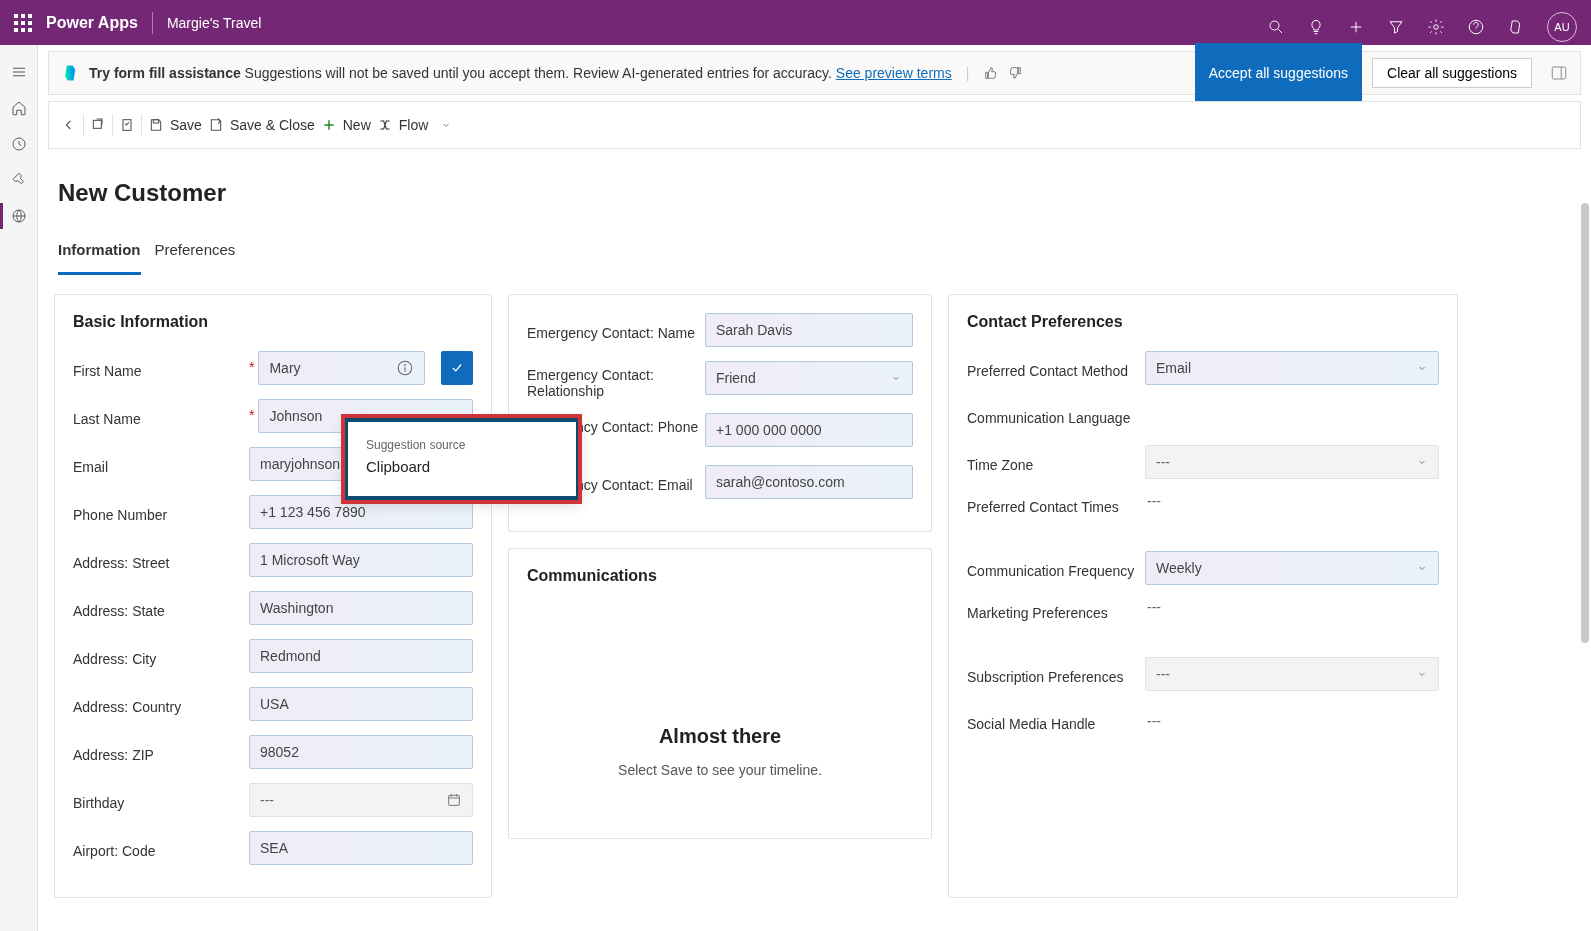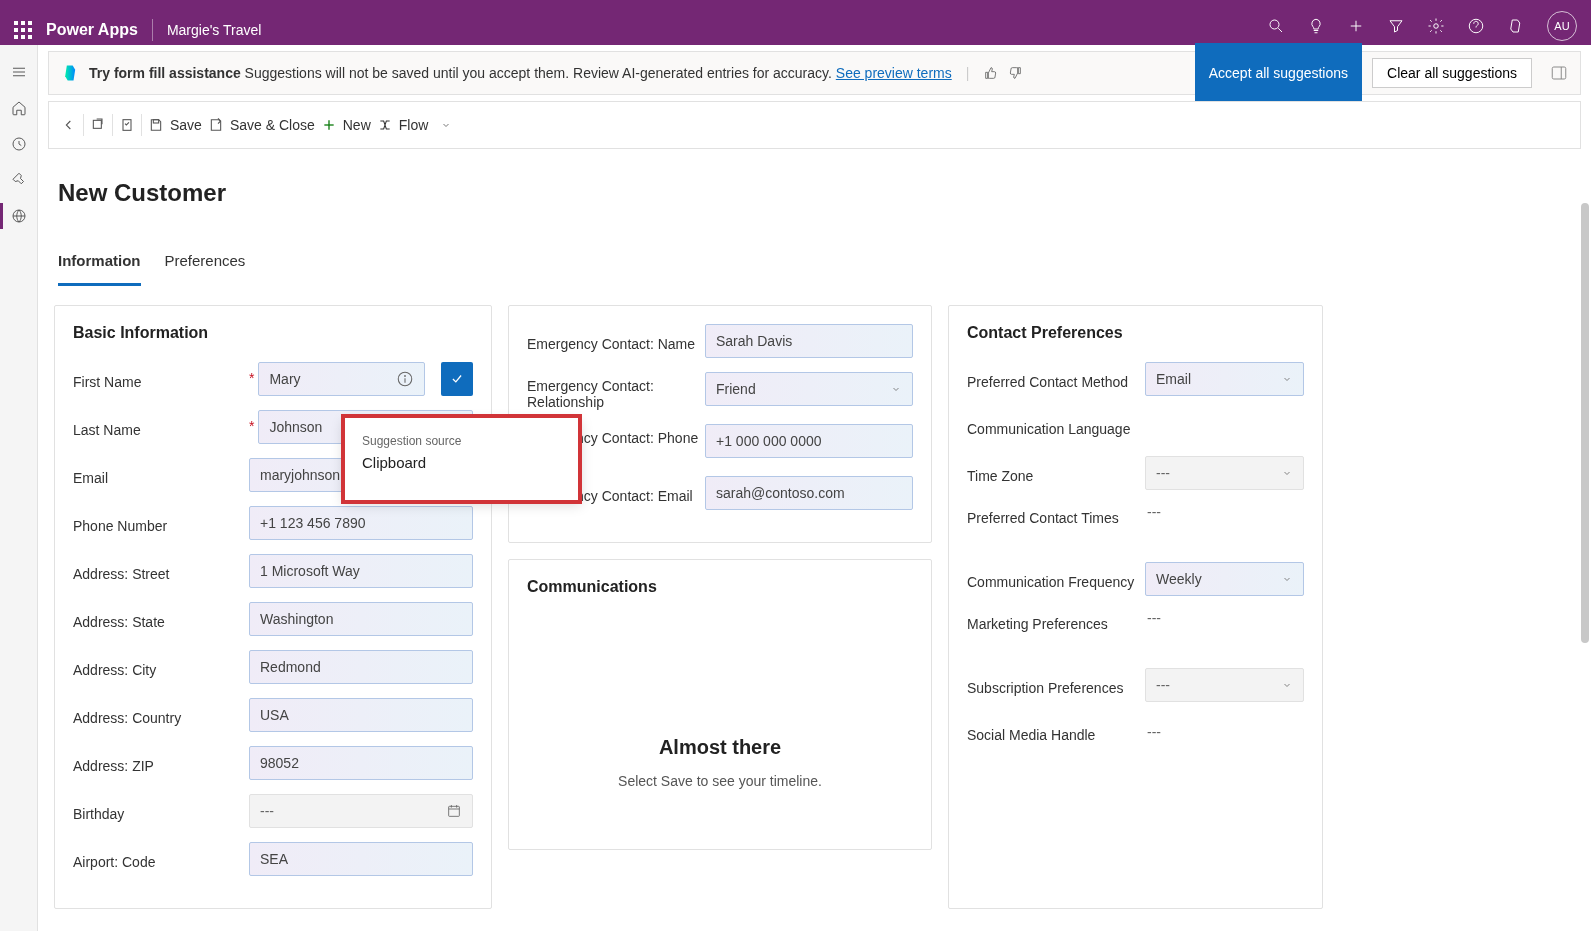--- a/index.html
+++ b/index.html
@@ -1,19 +1,19 @@
 <!DOCTYPE html>
 <html><head>
 <meta charset="utf-8">
 <style>
 * { box-sizing: border-box; margin: 0; padding: 0; font-family: "Segoe UI", -apple-system, sans-serif; }
 body { background: #f5f5f5; overflow: hidden; width: 1591px; height: 931px; position: relative; }
 
 
-.topbar { background: #742774; height: 45px; display: flex; align-items: flex-end; color: #fff; padding: 4px 14px; justify-content: space-between; gap: 37px; }
+.topbar { background: #742774; height: 45px; display: flex; align-items: flex-start; color: #fff; padding: 12px 14px; justify-content: space-between; gap: 37px; }
 .topbar-left { display: flex; align-items: center; gap: 14px; }
 .waffle { width: 18px; height: 18px; display: grid; grid-template-columns: repeat(3,4px); grid-template-rows: repeat(3,4px); gap: 3px; }
 .waffle span { background: #fff; width: 4px; height: 4px; }
 .app-title { font-size: 16px; font-weight: 600; }
 .divider-v { width: 1px; height: 22px; background: rgba(255,255,255,0.4); }
 .env-name { font-size: 14px; font-weight: 400; }
 .topbar-right { display: flex; align-items: center; gap: 22px; }
 .topbar-right .ic { width: 18px; height: 18px; stroke: #fff; fill: none; stroke-width: 1.3; }
 .avatar { width: 30px; height: 30px; border-radius: 50%; border: 1px solid rgba(255,255,255,0.7); display: flex; align-items: center; justify-content: center; font-size: 11px; }
 
@@ -40,49 +40,49 @@
 
 .cmdbar { height: 48px; border: 1px solid #e1e1e1; margin: 6px 10px 0 10px; display:flex; align-items:center; padding: 12px 12px; gap: 6px; background:#fff; }
 .cmdbtn { display:flex; align-items:center; gap:6px; font-size:14px; color:#333; cursor:pointer; background:none; border:none; }
 .cmdbtn svg { width:16px; height:16px; }
 .cmd-sep { width:1px; height:22px; background:#e1e1e1; }
 
 
 .page { flex:1; overflow:auto; padding: 16px 10px 10px 16px; }
 .page-head { padding: 14px 4px 0 4px; }
 .page-title { font-size: 24px; font-weight: 600; color:#222; }
-.tabs { display:flex; gap: 24px; margin-top: 45px; border-bottom: 1px solid transparent; }
+.tabs { display:flex; gap: 14px; margin-top: 34px; border-bottom: 1px solid transparent; }
 .tab { font-size:15px; padding-bottom: 14px; cursor:pointer; color:#333; }
 .tab.active { font-weight:600; border-bottom: 3px solid #0f6cbd; }
 
 .cols { display:flex; gap:16px; margin-top:18px; }
 .card { border:1px solid #e1e1e1; border-radius:2px; padding: 18px 18px; background:#fff; }
 .card-h { font-size:16px; font-weight:600; color:#222; margin-bottom: 20px; }
 .col1 { width: 438px; }
 .col2 { width: 424px; }
-.col3 { width: 375px; }
+.col3 { width: 510px; }
 
 .frow { display:flex; align-items:center; margin-bottom: 14px; min-height:32px; }
 .frow.top { align-items: flex-start; }
 .flabel { width: 176px; font-size:14px; color:#333; display:flex; align-items:center; padding-top: 6px; }
 .req { color:#c50f1f; margin-right:4px; font-size:14px; position:relative; top:-1px; }
 .finput { flex:1; height:34px; border:1px solid #b3c7e6; background: linear-gradient(to right,#f0ecf7,#eaf2f9); padding: 0 10px; font-size:14px; color:#444; display:flex; align-items:center; justify-content:space-between; border-radius:2px; }
 .finput.plain { background:#f3f3f3; border:1px solid #e1e1e1; color:#666; }
 .finput .chev { width:12px; height:12px; stroke:#666; fill:none; stroke-width:1.6; }
 .ftext { flex:1; font-size:14px; color:#666; padding-left:2px; }
 
 
 .fn-wrap { display:flex; gap:16px; flex:1; }
 .fn-wrap .finput { flex:1; }
 .info-ic { width:18px; height:18px; stroke:#666; fill:none; stroke-width:1.4; margin-left:6px; }
 .checkbtn { width:32px; height:34px; background:#0f6cbd; display:flex; align-items:center; justify-content:center; border-radius:2px; }
 .checkbtn svg { width:14px; height:14px; stroke:#fff; fill:none; stroke-width:2.2; }
 
 
-.tooltip { position:absolute; left:305px; top:372px; width:238px; height:84px; background:#fff; border:1px solid #0c4a6e; box-shadow: 0 4px 12px rgba(0,0,0,0.15); z-index:50; padding: 16px 18px 14px 18px; }
+.tooltip { position:absolute; left:305px; top:372px; width:238px; height:84px; background:#fff; border:5px solid #0c4a6e; box-shadow: 0 4px 12px rgba(0,0,0,0.15); z-index:50; padding: 16px 18px 14px 18px; }
 .tooltip .tt-label { font-size:12px; color:#666; margin-bottom:6px; }
 .tooltip .tt-val { font-size:15px; color:#222; }
 .redbox { position:absolute; left:303px; top:369px; width:241px; height:90px; border:4px solid #d13438; z-index:60; pointer-events:none; }
 
 .comm-empty { text-align:center; padding: 120px 20px 30px 20px; }
 .comm-h { font-size:20px; font-weight:600; margin-bottom:14px; color:#222; }
 .comm-s { font-size:14px; color:#555; }
 
 .scrollbar-fake { position:absolute; right:2px; top:140px; width:8px; height:680px; }
 .scrollbar-fake .thumb { position:absolute; top:18px; width:8px; height:440px; background:#c8c8c8; border-radius:4px; }

